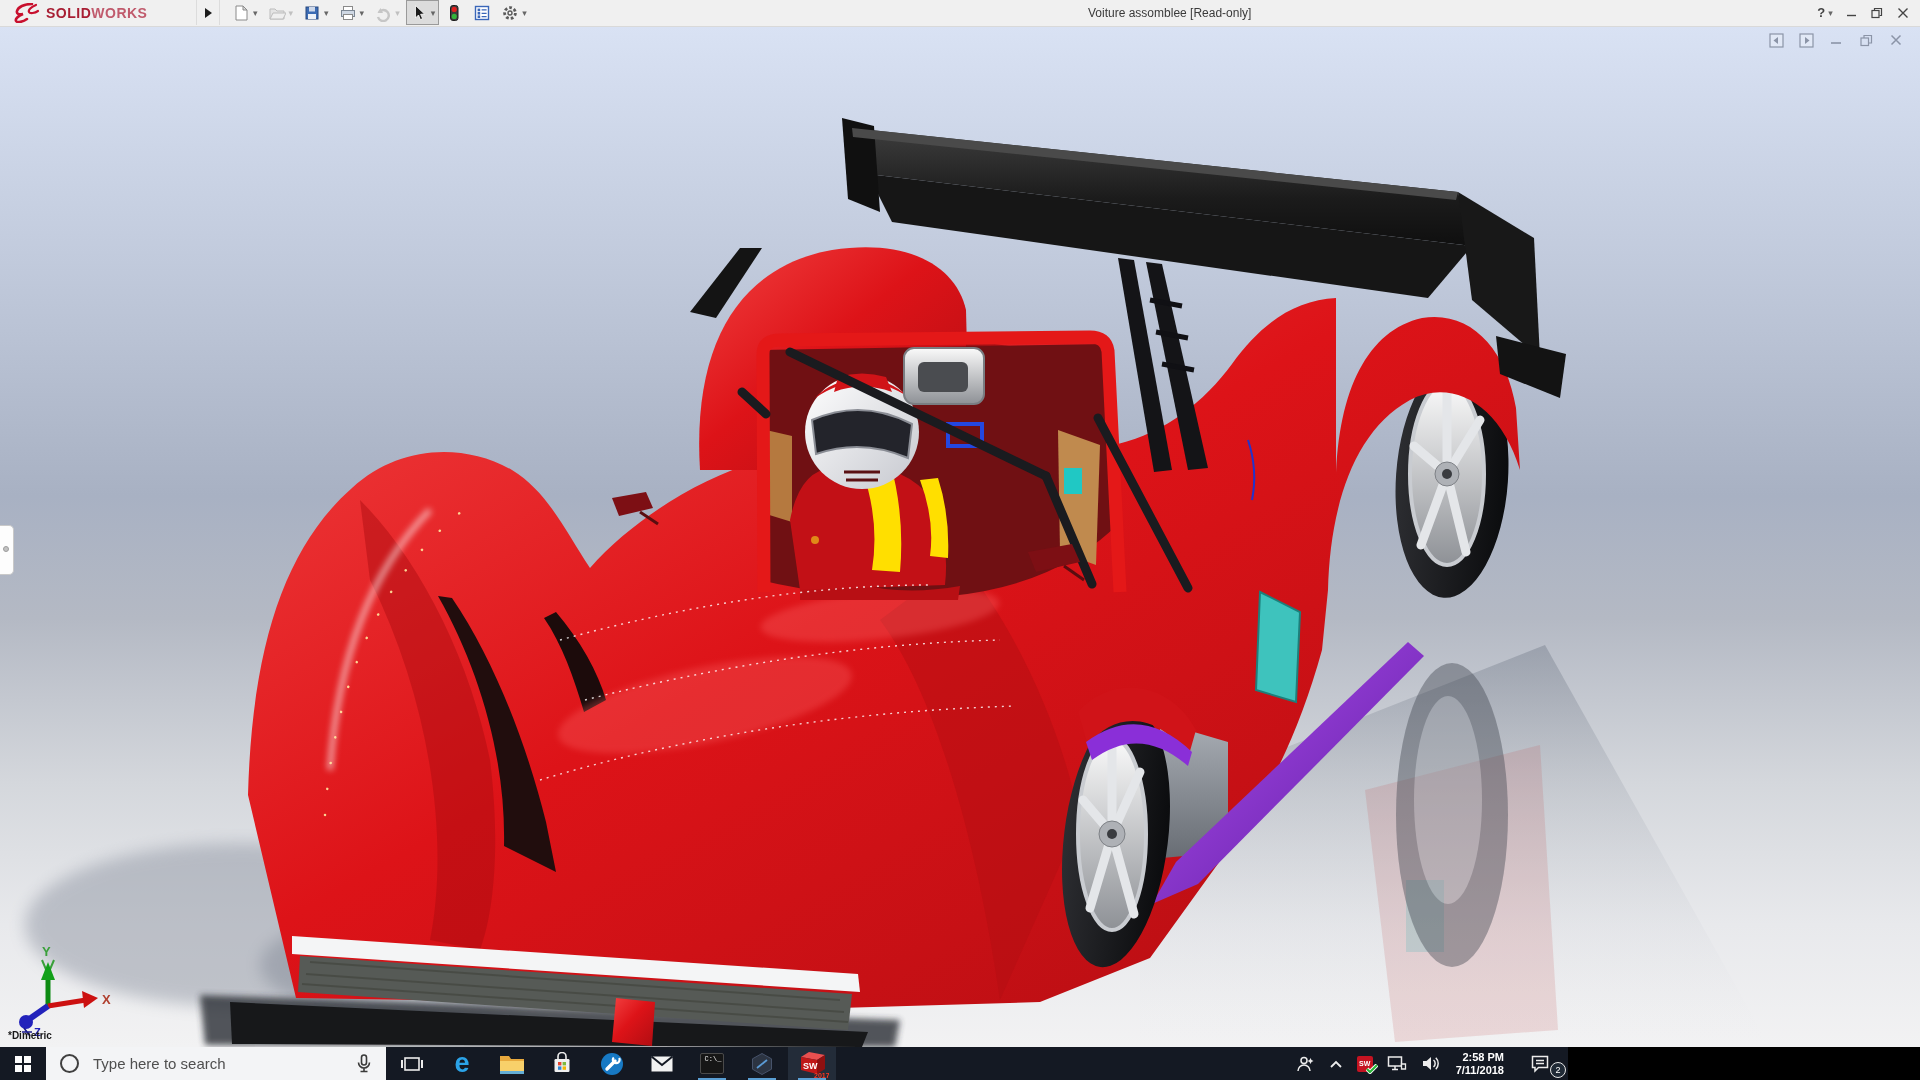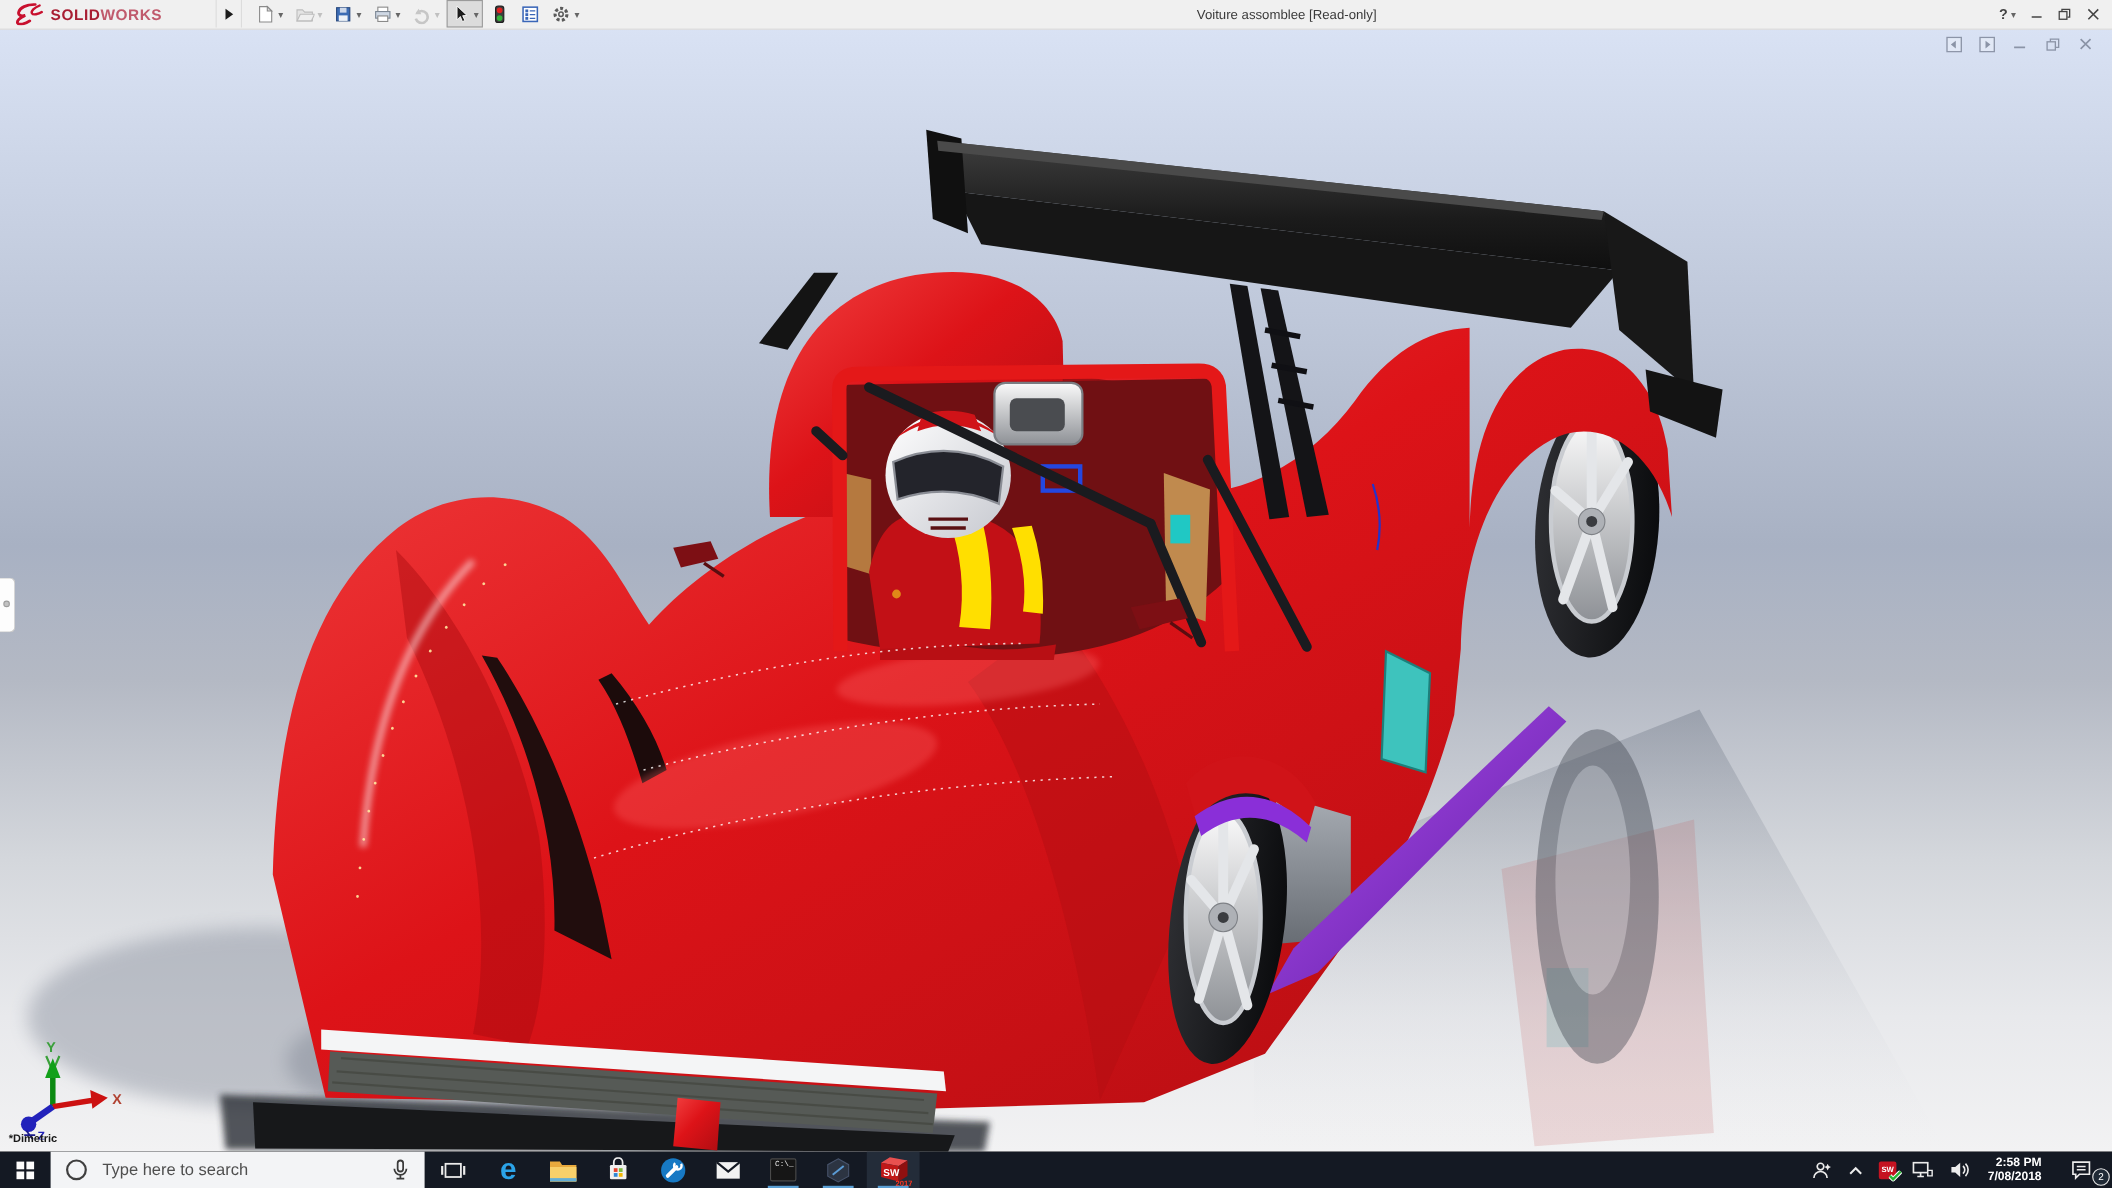--- a/index.html
+++ b/index.html
@@ -28,21 +28,21 @@
   .viewport-svg{position:absolute;left:0;top:0;width:1920px;height:1021px;}
   .doc-controls{position:absolute;top:6px;right:16px;display:flex;align-items:center;gap:14px;z-index:5;}
   .doc-controls .dbtn{width:16px;height:16px;display:flex;align-items:center;justify-content:center;cursor:pointer;opacity:.85;}
   .side-tab{position:absolute;left:0;top:499px;width:13px;height:48px;background:#fdfdfd;
     border:1px solid #c9c9c9;border-left:none;border-radius:0 5px 5px 0;cursor:pointer;z-index:6;}
   .side-tab .dot{position:absolute;left:3px;top:20px;width:6px;height:6px;border-radius:50%;
     background:#c2c2c2;border:1px solid #9d9d9d;box-sizing:border-box;}
   .triad{position:absolute;left:12px;top:918px;width:100px;height:92px;z-index:5;}
   .view-label{position:absolute;left:8px;top:1004px;font-size:10px;font-weight:bold;color:#181818;z-index:5;}
   
-  .taskbar{position:absolute;left:0;top:1047px;width:1920px;height:33px;background:#141923;
+  .taskbar{position:absolute;left:0;top:1047px;width:1568px;height:33px;background:#141923;
     display:flex;align-items:center;z-index:40;}
   .tb-start{width:46px;height:33px;display:flex;align-items:center;justify-content:center;cursor:pointer;}
   .winlogo{display:grid;grid-template-columns:7px 7px;grid-template-rows:7px 7px;gap:2px;}
   .winlogo span{background:#fdfdfd;}
   .searchbox{width:340px;height:33px;background:#f3f4f6;display:flex;align-items:center;cursor:text;}
   .cortana-ring{width:15px;height:15px;border:2.5px solid #3f3f3f;border-radius:50%;margin:0 12px 0 14px;flex:none;}
   .search-input{flex:1;border:none;background:transparent;outline:none;font-size:15px;color:#333;
     font-family:"Liberation Sans",sans-serif;}
   .search-input::placeholder{color:#4f4f4f;}
   .mic{margin:0 10px;flex:none;}
@@ -533,21 +533,21 @@
       </svg>
     </div>
     <div class="tray-btn">
       <svg width="20" height="17" viewBox="0 0 20 17">
         <path d="M2,6 h3.5 l4.5,-4 v13 l-4.5,-4 h-3.5 z" fill="#ececec"></path>
         <path d="M12.5,5 a4.5,4.5 0 0 1 0,7 M14.8,2.8 a8,8 0 0 1 0,11.4" fill="none" stroke="#ececec" stroke-width="1.5"></path>
       </svg>
     </div>
     <div class="clock">
       <div>2:58 PM</div>
-      <div>7/08/2018</div>
+      <div>7/11/2018</div>
     </div>
     <div class="tray-btn" style="width:42px;">
       <svg width="20" height="19" viewBox="0 0 20 19">
         <path d="M2.5,2.5 h15 v11 h-9 l-3.5,3.5 v-3.5 h-2.5 z" fill="none" stroke="#ececec" stroke-width="1.5"></path>
         <path d="M6,6.5 h8 M6,9.5 h8" stroke="#ececec" stroke-width="1.4"></path>
       </svg>
       <span class="badge">2</span>
     </div>
   </div>
 </div>

